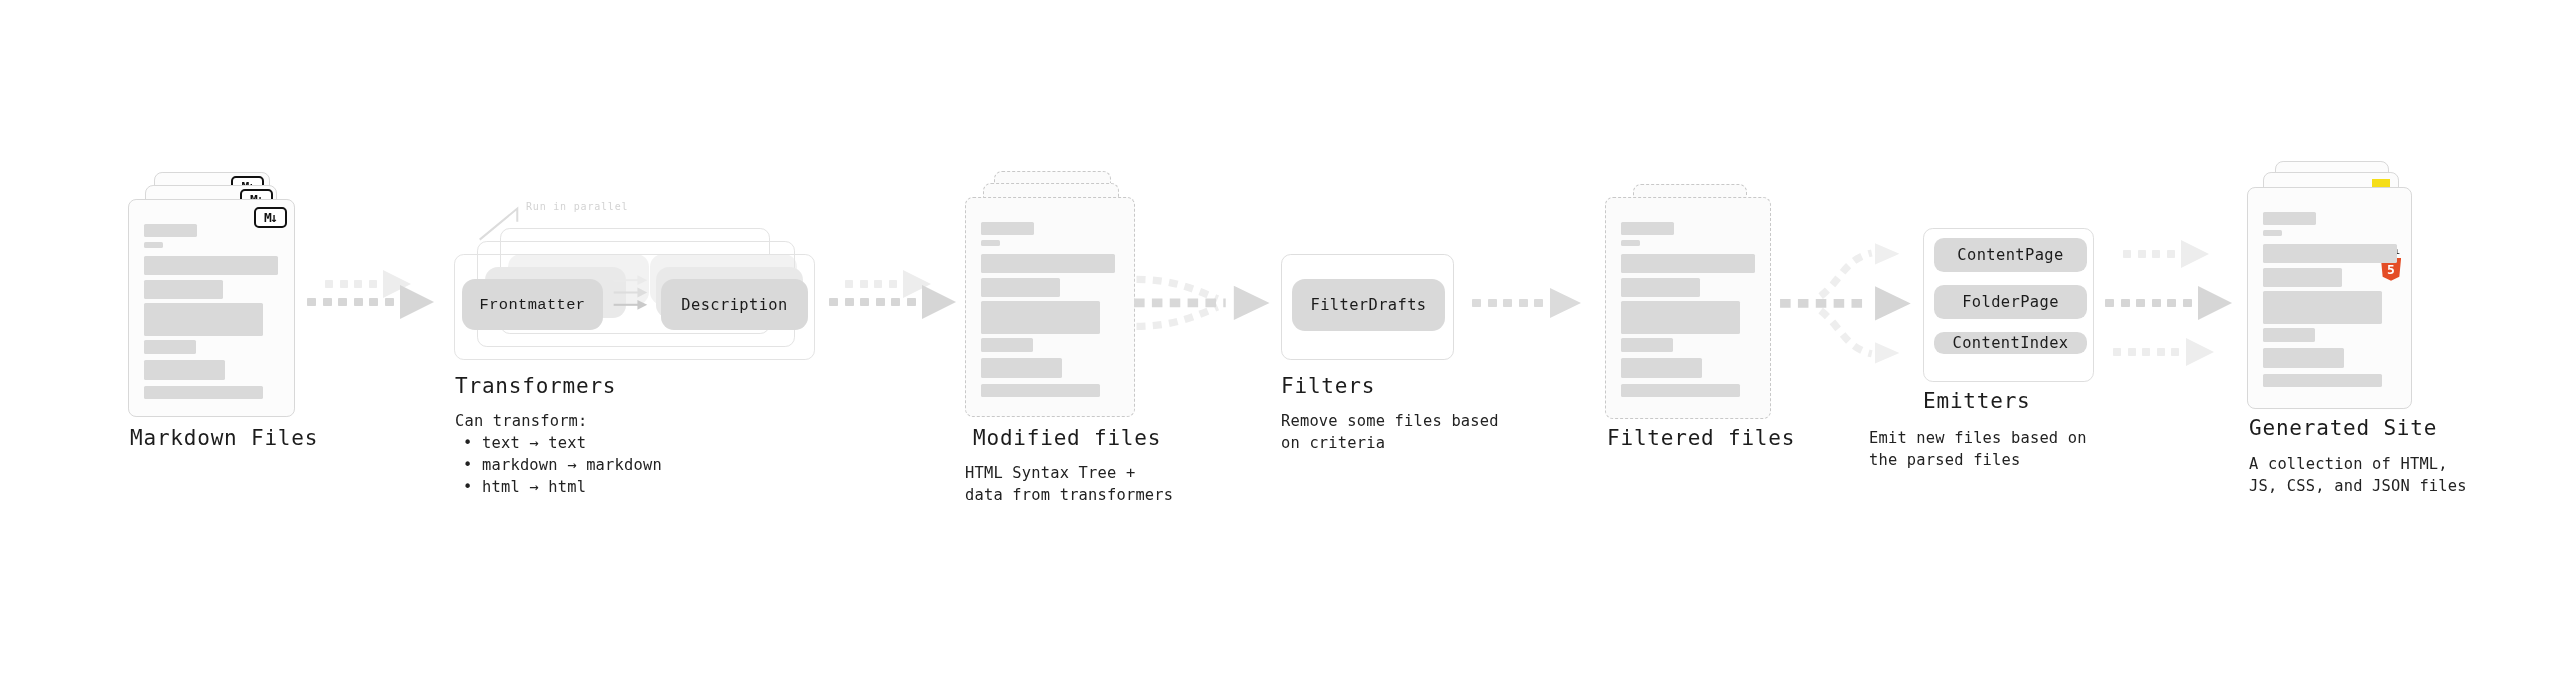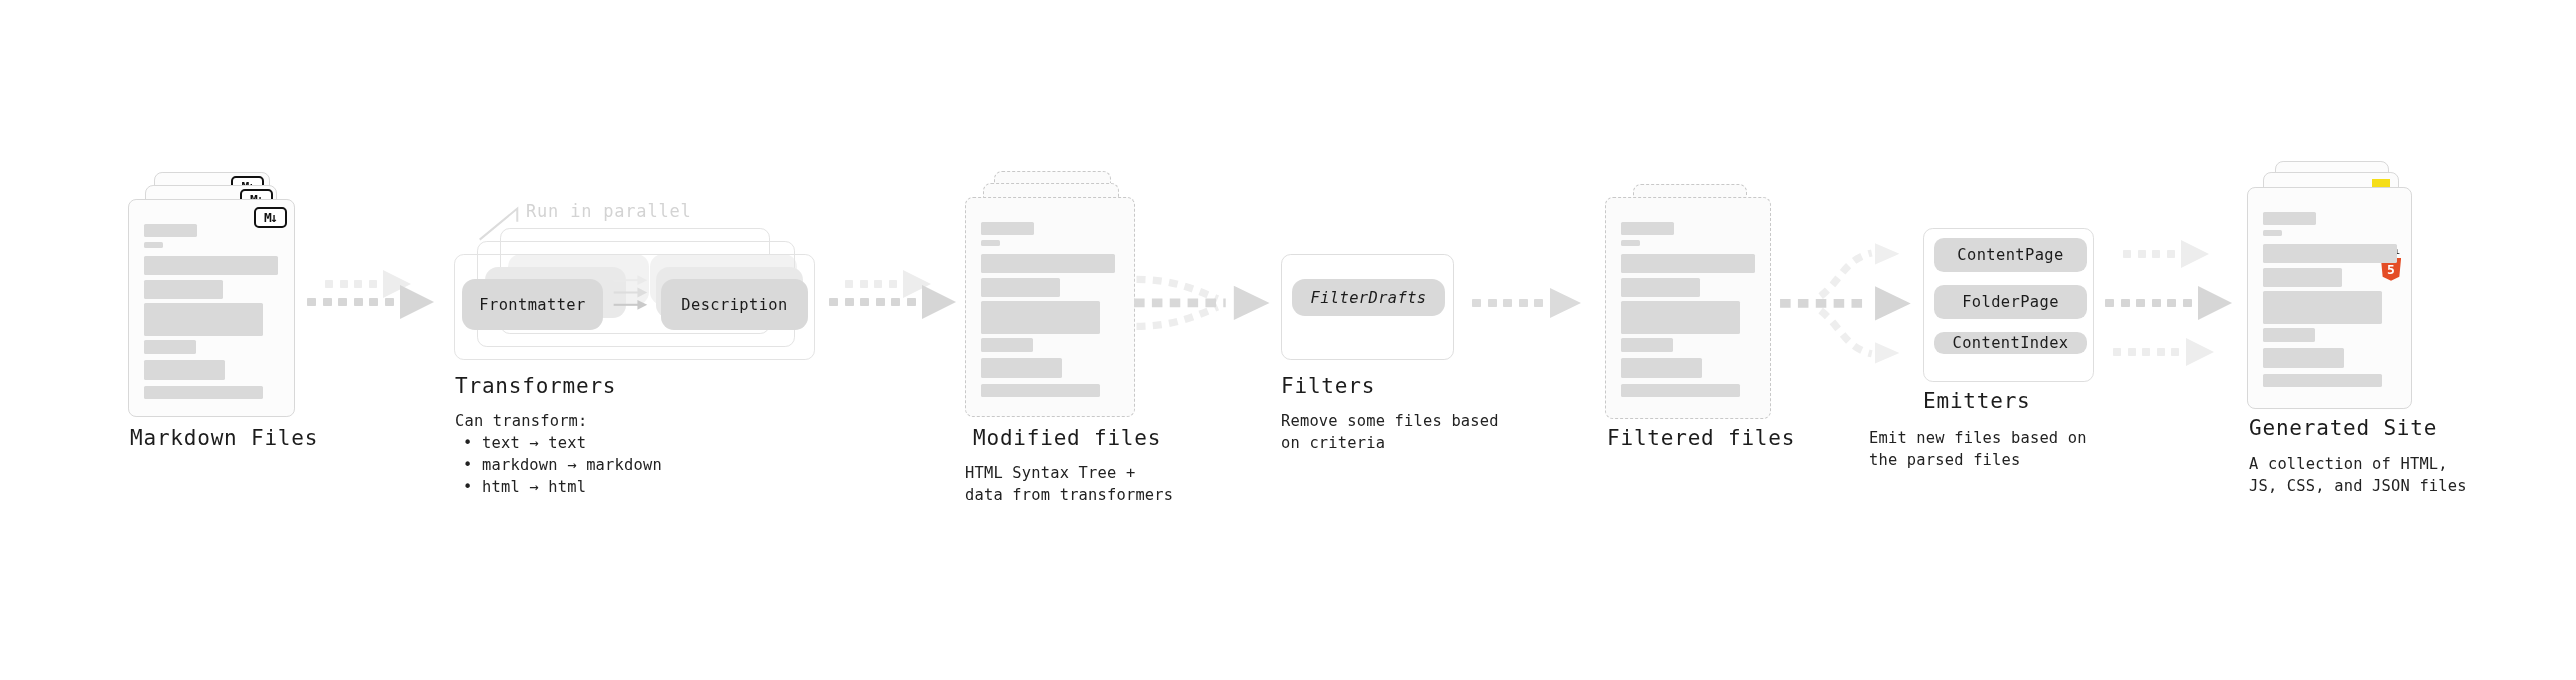--- a/index.html
+++ b/index.html
@@ -35,21 +35,21 @@
   .obox{position:absolute;border:1.6px solid #e3e3e3;border-radius:9.8px;box-sizing:border-box;background:transparent;}
   .obox.solid-edge{border-color:#dedede;}
   .pill{position:absolute;background:#d9d9d9;border-radius:13px;display:flex;align-items:center;justify-content:center;
     font-size:15.4px;letter-spacing:0.4px;color:#1b1b1b;}
   .pill.g1{background:#e9e9e9;}
   .pill.g2{background:#f2f2f2;}
   
   .stage-title{position:absolute;font-size:21px;letter-spacing:0.8px;color:#1c1c1c;font-weight:500;line-height:1;white-space:nowrap;}
   .stage-desc{position:absolute;font-size:15.4px;line-height:22px;color:#222;letter-spacing:0.2px;white-space:nowrap;}
   .stage-desc .indent{padding-left:8.1px;}
-  .annotation{position:absolute;font-size:17px;color:#d3d3d3;letter-spacing:0.8px;white-space:nowrap;}
+  .annotation{position:absolute;font-size:10px;color:#d3d3d3;letter-spacing:0.8px;white-space:nowrap;}
   
   .arr{position:absolute;display:flex;align-items:center;}
   .arr i{display:block;width:9px;height:8.1px;margin-right:6.5px;border-radius:0.8px;background:#d6d6d6;}
   .arr b{display:block;width:0;height:0;border-top:17px solid transparent;border-bottom:17px solid transparent;border-left:34px solid #d6d6d6;}
   .arr.faint i{width:8.1px;height:7.3px;background:#ededed;}
   .arr.faint b{border-top-width:14px;border-bottom-width:14px;border-left:28px solid #ededed;}
   .arr.mid i{background:#dbdbdb;}
   .arr.mid b{border-top-width:15.4px;border-bottom-width:15.4px;border-left:31px solid #dbdbdb;}
   svg{position:absolute;overflow:visible;}
 </style>
@@ -99,21 +99,21 @@
     </div>
 
   <div>
     <div class="obox" style="left:500px;top:228px;width:270px;height:106px;"></div>
     <div class="pill g2" style="left:508px;top:254px;width:141px;height:51px;"></div>
     <div class="pill g2" style="left:650px;top:254px;width:147px;height:51px;"></div>
     <div class="obox" style="left:477px;top:241px;width:318px;height:106px;"></div>
     <div class="pill g1" style="left:485px;top:267px;width:141px;height:51px;"></div>
     <div class="pill g1" style="left:656px;top:267px;width:147px;height:51px;"></div>
     <div class="obox" style="left:454px;top:254px;width:361px;height:106px;"></div>
-    <div class="pill" style="left:462px;top:279px;width:141px;height:51px;">Frontmatter</div>
+    <div class="pill" style="left:462px;top:279px;width:141px;height:51px;font-family:Liberation Mono, monospace;">Frontmatter</div>
     <div class="pill" style="left:661px;top:279px;width:147px;height:51px;">Description</div>
 
     <svg style="left:612px;top:272px;" width="41" height="41" viewBox="0 0 50 50">
       <path d="M2 10 H33" stroke="#eaeaea" stroke-width="2.5" fill="none"></path>
         <polygon points="31,4 43,10 31,16" fill="#eaeaea"></polygon>
       <path d="M2 25 H33" stroke="#dddddd" stroke-width="2.5" fill="none"></path>
         <polygon points="31,19 43,25 31,31" fill="#dddddd"></polygon>
       <path d="M2 40 H33" stroke="#c9c9c9" stroke-width="2.5" fill="none"></path>
         <polygon points="31,34 43,40 31,46" fill="#c9c9c9"></polygon>
     </svg>
@@ -173,21 +173,21 @@
 
   <svg style="left:1130px;top:268px;" width="146" height="73" viewBox="0 0 180 90">
     <path d="M8 14 C50 14 75 24 108 38" fill="none" stroke="#ededed" stroke-width="9" stroke-dasharray="11 9"></path>
     <path d="M8 72 C50 72 75 62 108 48" fill="none" stroke="#ededed" stroke-width="9" stroke-dasharray="11 9"></path>
     <path d="M5 43 H118" fill="none" stroke="#d8d8d8" stroke-width="11" stroke-dasharray="13 9"></path>
     <polygon points="128,22 172,43 128,64" fill="#d8d8d8"></polygon>
   </svg>
 
   <div>
     <div class="obox solid-edge" style="left:1281px;top:254px;width:173px;height:106px;"></div>
-    <div class="pill" style="left:1292px;top:279px;width:153px;height:37px;font-style:italic;">FilterDrafts</div>
+    <div class="pill" style="left:1292px;top:279px;width:153px;height:52px;">FilterDrafts</div>
     <div class="stage-title" style="left:1281px;top:376px;">Filters</div>
     <div class="stage-desc" style="left:1281px;top:410px;">
       <div>Remove some files based</div>
       <div>on criteria</div>
     </div>
   </div>
 
   <div class="arr mid" style="left:1472px;top:288px;">
       <i></i>
       <i></i>

